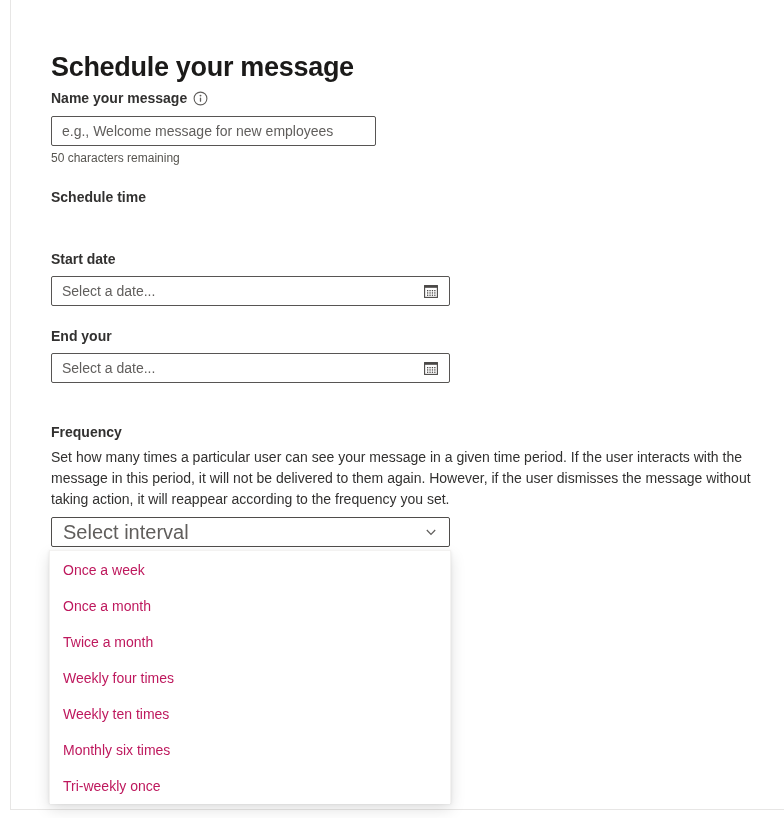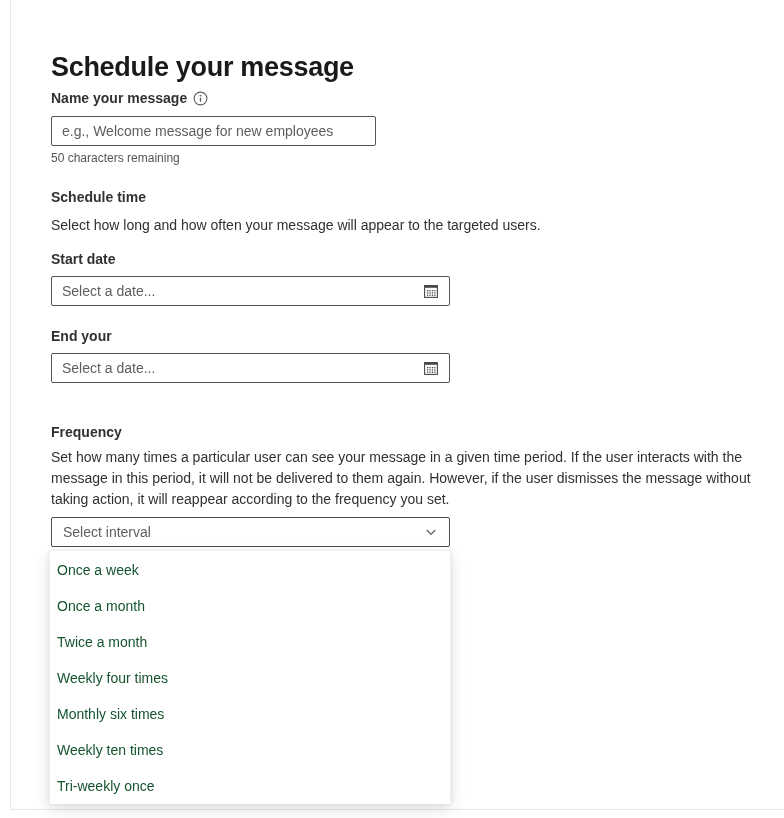--- a/index.html
+++ b/index.html
@@ -58,30 +58,30 @@
     border:none; background:transparent; padding:0; margin-right:9px;
     display:flex; align-items:center; justify-content:center; cursor:pointer;
     width:18px; height:18px;
   }
   .combobox {
     position:absolute; left:51px; top:517px; width:399px; height:30px;
     border:1px solid #4f4d4b; border-radius:2px; background:#fff;
     display:flex; align-items:center; justify-content:space-between;
     padding:0 12px 0 11px; cursor:pointer;
   }
-  .combobox .cb-placeholder { font-size:14px; color:#605e5c; }
+  .combobox .cb-placeholder { font-size:20px; color:#605e5c; }
   .dropdown-panel {
     position:absolute; left:49px; top:550px; width:402px; height:253px;
     background:#fff; border:1px solid #f3f2f1;
     box-shadow:0 6px 14px rgba(0,0,0,0.13), 0 1px 3px rgba(0,0,0,0.09);
     padding-top:1px;
   }
   .dropdown-item {
-    height:36px; display:flex; align-items:center; padding:0 7px;
-    font-size:14px; color:#14532d; cursor:pointer; background:#fff;
+    height:36px; display:flex; align-items:center; padding:0 13px;
+    font-size:14px; color:#be185d; cursor:pointer; background:#fff;
   }
   .info-icon-wrap { display:inline-flex; align-items:center; }
 </style>
 </head>
 <body>
 
 <div class="page">
   <div class="panel-frame"></div>
 
   <h1 class="page-title">Schedule your message</h1>
@@ -95,21 +95,20 @@
         <rect x="6.85" y="6.4" width="1.3" height="4.4" rx="0.6" fill="#605e5c"></rect>
       </svg>
     </span>
   </div>
   <input class="text-input" type="text" placeholder="e.g., Welcome message for new employees" style="">
   <div class="helper-text">50 characters remaining</div>
 
   <div class="field-label lbl-sched">
     <span>Schedule time</span>
   </div>
-  <div class="section-desc desc-sched">Select how long and how often your message will appear to the targeted users.</div>
 
   <div class="field-label lbl-start">
     <span>Start date</span>
   </div>
   <div class="date-box date-start">
     <input type="text" placeholder="Select a date..." style="">
     <button class="icon-btn">
       <svg width="16" height="16" viewBox="0 0 16 16" aria-hidden="true">
         <rect x="1.6" y="2.6" width="12.8" height="11.8" fill="none" stroke="#4a4846" stroke-width="1.1"></rect>
         <rect x="1.6" y="2.6" width="12.8" height="2.2" fill="#4a4846"></rect>
@@ -168,17 +167,17 @@
     <svg width="12" height="12" viewBox="0 0 12 12" aria-hidden="true">
       <path d="M1.8 4 L6 8.4 L10.2 4" fill="none" stroke="#605e5c" stroke-width="1.2"></path>
     </svg>
   </div>
 
   <div class="dropdown-panel">
     <div class="dropdown-item">Once a week</div>
     <div class="dropdown-item">Once a month</div>
     <div class="dropdown-item">Twice a month</div>
     <div class="dropdown-item">Weekly four times</div>
+    <div class="dropdown-item">Weekly ten times</div>
     <div class="dropdown-item">Monthly six times</div>
-    <div class="dropdown-item">Weekly ten times</div>
     <div class="dropdown-item">Tri-weekly once</div>
   </div>
 </div>
 
 </body></html>

